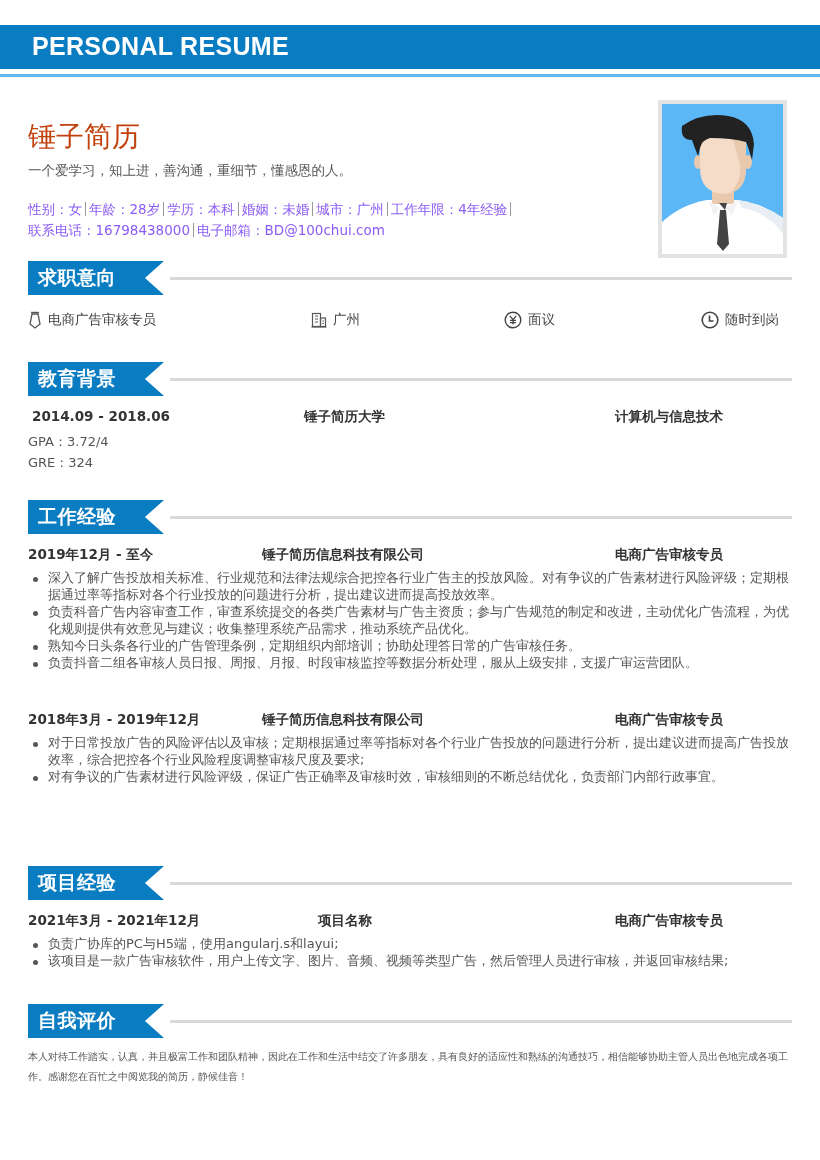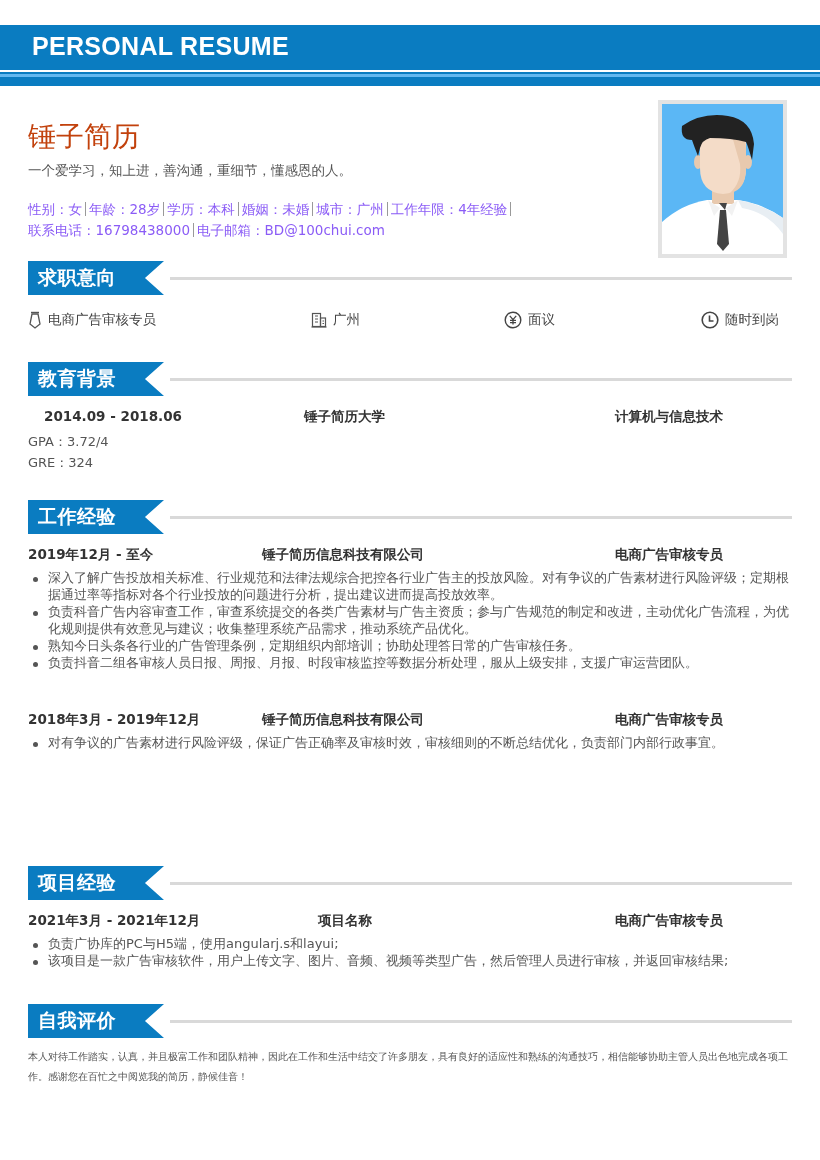--- a/index.html
+++ b/index.html
@@ -1,19 +1,19 @@
 <!DOCTYPE html>
 <html><head>
 <meta charset="utf-8">
 <style>
   * { margin: 0; padding: 0; box-sizing: border-box; }
   html, body { width: 820px; height: 1160px; background: #ffffff; overflow: hidden; }
   body { font-family: "DejaVu Sans", "Liberation Sans", sans-serif; color: #444; position: relative; }
 
-  .banner { position: absolute; left: 0; top: 25px; width: 820px; height: 61px; background: #0a7cc1; }
+  .banner { position: absolute; left: 0; top: 25px; width: 820px; height: 44px; background: #0a7cc1; }
   .banner .title { position: absolute; left: 32px; top: 7px; font-family: "Liberation Sans", sans-serif; font-weight: bold; font-size: 25px; color: #ffffff; letter-spacing: 0.3px; }
   .banner .stripe-white { position: absolute; left: 0; top: 45px; width: 100%; height: 2px; background: #ffffff; }
   .banner .stripe-light { position: absolute; left: 0; top: 49px; width: 100%; height: 3px; background: #63b8f0; }
 
   .name { position: absolute; left: 28px; top: 118px; font-size: 28px; color: #c2410c; font-weight: normal; }
   .motto { position: absolute; left: 28px; top: 162px; font-size: 13.5px; color: #555; }
   .info-line { position: absolute; left: 28px; font-size: 13.5px; color: #8b5cf6; white-space: nowrap; }
   .info-line .sep { display: inline-block; width: 1px; height: 14px; background: #999; margin: 0 3px; vertical-align: -2px; }
   .info1 { top: 201px; }
   .info2 { top: 222px; }
@@ -121,21 +121,21 @@
     <span>随时到岗</span>
   </div>
 </div>
 
 <div class="section-head" style="top:362px;">
   <div class="tag"></div>
   <div class="tag-text">教育背景</div>
   <div class="rule"></div>
 </div>
 <div class="row3" style="top:408px;">
-  <span style="left:16px;">2014.09 - 2018.06</span>
+  <span style="left:4px;">2014.09 - 2018.06</span>
   <span style="left:276px;">锤子简历大学</span>
   <span style="left:587px;">计算机与信息技术</span>
 </div>
 <div class="plain" style="top:433px;">GPA：3.72/4</div>
 <div class="plain" style="top:454px;">GRE：324</div>
 
 <div class="section-head" style="top:500px;">
   <div class="tag"></div>
   <div class="tag-text">工作经验</div>
   <div class="rule"></div>
@@ -151,20 +151,21 @@
   <li>熟知今日头条各行业的广告管理条例，定期组织内部培训；协助处理答日常的广告审核任务。</li>
   <li>负责抖音二组各审核人员日报、周报、月报、时段审核监控等数据分析处理，服从上级安排，支援广审运营团队。</li>
 </ul>
 
 <div class="row3" style="top:711px;">
   <span style="left:0;">2018年3月 - 2019年12月</span>
   <span style="left:234px;">锤子简历信息科技有限公司</span>
   <span style="left:587px;">电商广告审核专员</span>
 </div>
 <ul class="bullets" style="top:734px;">
+  <li>对于日常投放广告的风险评估以及审核；定期根据通过率等指标对各个行业广告投放的问题进行分析，提出建议进而提高广告投放效率，综合把控各个行业风险程度调整审核尺度及要求;</li>
   <li>对有争议的广告素材进行风险评级，保证广告正确率及审核时效，审核细则的不断总结优化，负责部门内部行政事宜。</li>
 </ul>
 
 <div class="section-head" style="top:866px;">
   <div class="tag"></div>
   <div class="tag-text">项目经验</div>
   <div class="rule"></div>
 </div>
 <div class="row3" style="top:912px;">
   <span style="left:0;">2021年3月 - 2021年12月</span>

